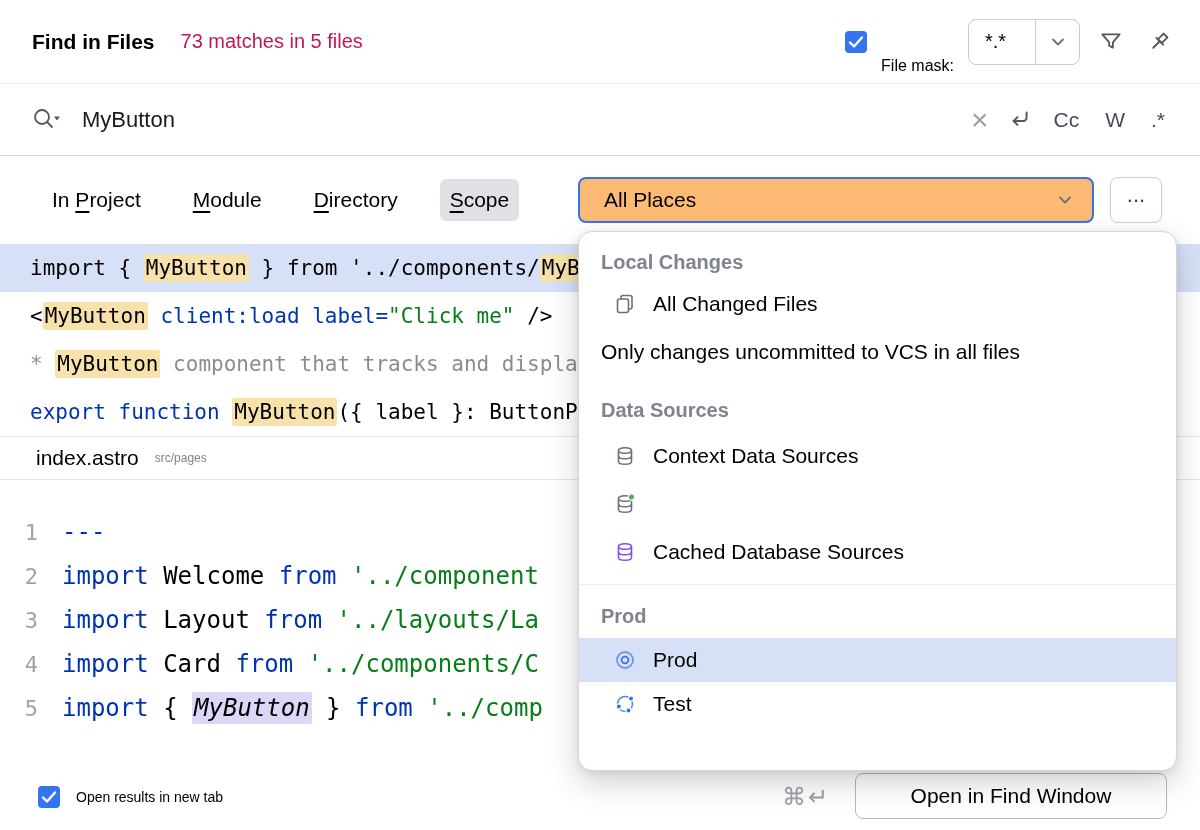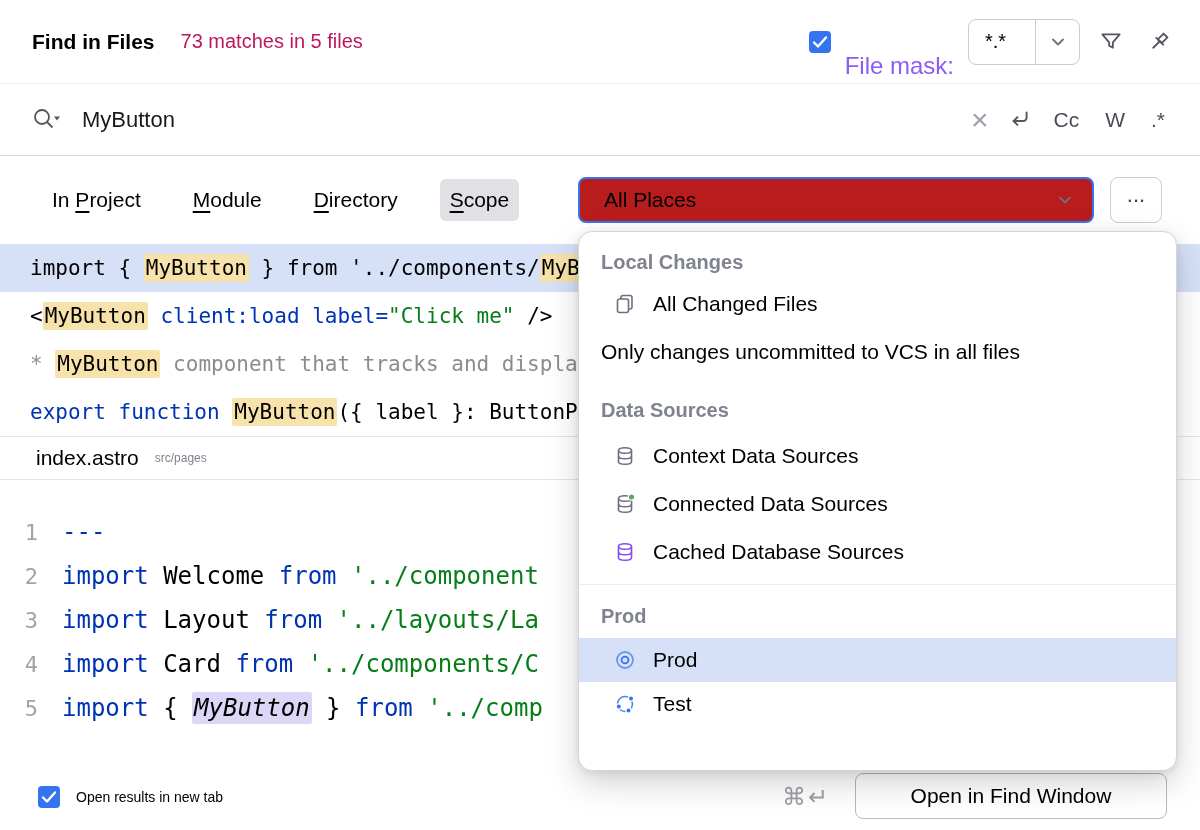--- a/index.html
+++ b/index.html
@@ -7,21 +7,21 @@
   .app { position:relative; width:1200px; height:830px; background:#fff; overflow:hidden; color:#000; }
 
   
   .header { position:absolute; left:0; top:0; width:100%; height:84px; display:flex; align-items:center;
             padding:0 24px 0 32px; border-bottom:1px solid #F0F1F3; }
   .title { font-size:21px; font-weight:700; color:#000; }
   .summary { margin-left:26px; font-size:20px; color:#be185d; }
   .header-right { margin-left:auto; display:flex; align-items:center; gap:14px; }
   .checkbox { width:22px; height:22px; border-radius:4px; background:#3574F0; display:flex;
               align-items:center; justify-content:center; flex:0 0 auto; cursor:pointer; }
-  .filemask-label { font-size:24px; color:#8b5cf6;margin-top:48px; }
+  .filemask-label { font-size:16px; color:#000000;margin-top:48px; }
   .mini-combo { display:flex; align-items:center; height:46px; border:1px solid #C9CCD6; border-radius:8px;
                 overflow:hidden; background:#fff; cursor:pointer; }
   .mini-combo-value { padding:0 16px; font-size:20px; min-width:66px; }
   .mini-combo-arrow { width:44px; height:100%; display:flex; align-items:center; justify-content:center;
                       border-left:1px solid #C9CCD6; color:#6C707E; }
   .icon-btn { width:34px; height:34px; display:flex; align-items:center; justify-content:center;
               color:#54575E; cursor:pointer; }
 
   
   .search-row { position:absolute; left:0; top:84px; width:100%; height:72px; display:flex; align-items:center;
@@ -33,21 +33,21 @@
   .clear-x { font-size:30px; color:#9DA0A8; padding:0 6px; line-height:1; cursor:pointer; }
 
   
   .scope-row { position:absolute; left:0; top:156px; width:100%; height:88px; display:flex;
                align-items:center; padding-left:42px; }
   .scope-tab { font-size:21px; margin-right:32px; padding:9px 10px; border-radius:6px; cursor:pointer; white-space:pre; }
   .scope-tab.selected { background:#DFE1E5; }
   .mn { text-decoration:underline; text-underline-offset:4px; }
   .places-combo { position:absolute; left:578px; top:177px; width:516px; height:46px; border:2px solid #3574F0;
                   border-radius:8px; display:flex; align-items:center; padding:0 16px 0 24px; font-size:21px;
-                  background:#b91c1c; cursor:pointer; }
+                  background:#fdba74; cursor:pointer; }
   .places-combo .chev { margin-left:auto; color:#6C707E; display:flex; }
   .more-btn { position:absolute; left:1110px; top:177px; width:52px; height:46px; border:1px solid #C9CCD6;
               border-radius:8px; background:#fff; font-size:22px; display:flex; align-items:flex-start;
               justify-content:center; color:#3B3E43; font-family:inherit; cursor:pointer; line-height:34px; }
 
   
   .results { position:absolute; left:0; top:244px; width:100%; }
   .result-row { height:48px; display:flex; align-items:center; padding-left:30px; white-space:pre;
                 font-family:"DejaVu Sans Mono","Liberation Mono",monospace; font-size:21px; cursor:pointer; }
   .result-row.selected { background:#D6E1F7; }
@@ -233,21 +233,20 @@
     </div>
     <div class="popup-item">
       <span class="pi-icon">
         <svg width="22" height="22" viewBox="0 0 22 22" fill="none" stroke="#6C707E" stroke-width="1.6">
           <ellipse cx="11" cy="5.5" rx="6.5" ry="2.8"></ellipse>
           <path d="M4.5 5.5v5.5c0 1.55 2.9 2.8 6.5 2.8s6.5-1.25 6.5-2.8V5.5"></path>
           <path d="M4.5 11v5.5c0 1.55 2.9 2.8 6.5 2.8s6.5-1.25 6.5-2.8V11"></path>
           <circle cx="17.5" cy="4" r="3.2" fill="#59A869" stroke="#FFFFFF" stroke-width="1.2"></circle>
         </svg>
       </span>
-      <span>Connected Data Sources</span>
     </div>
     <div class="popup-item">
       <span class="pi-icon">
         <svg width="22" height="22" viewBox="0 0 22 22" fill="none" stroke="#834DF0" stroke-width="1.6">
           <ellipse cx="11" cy="5.5" rx="6.5" ry="2.8"></ellipse>
           <path d="M4.5 5.5v5.5c0 1.55 2.9 2.8 6.5 2.8s6.5-1.25 6.5-2.8V5.5"></path>
           <path d="M4.5 11v5.5c0 1.55 2.9 2.8 6.5 2.8s6.5-1.25 6.5-2.8V11"></path>
         </svg>
       </span>
       <span>Cached Database Sources</span>

